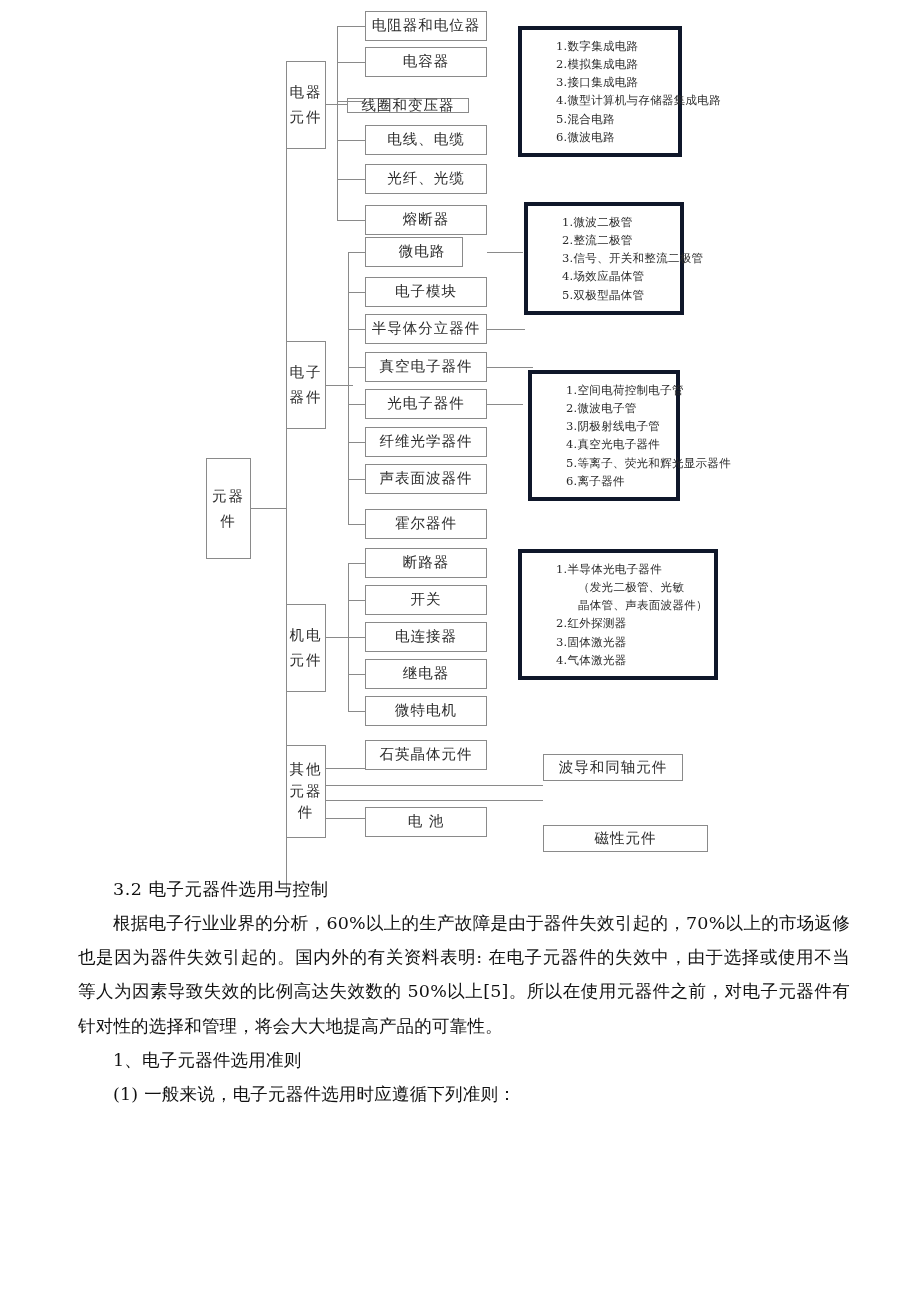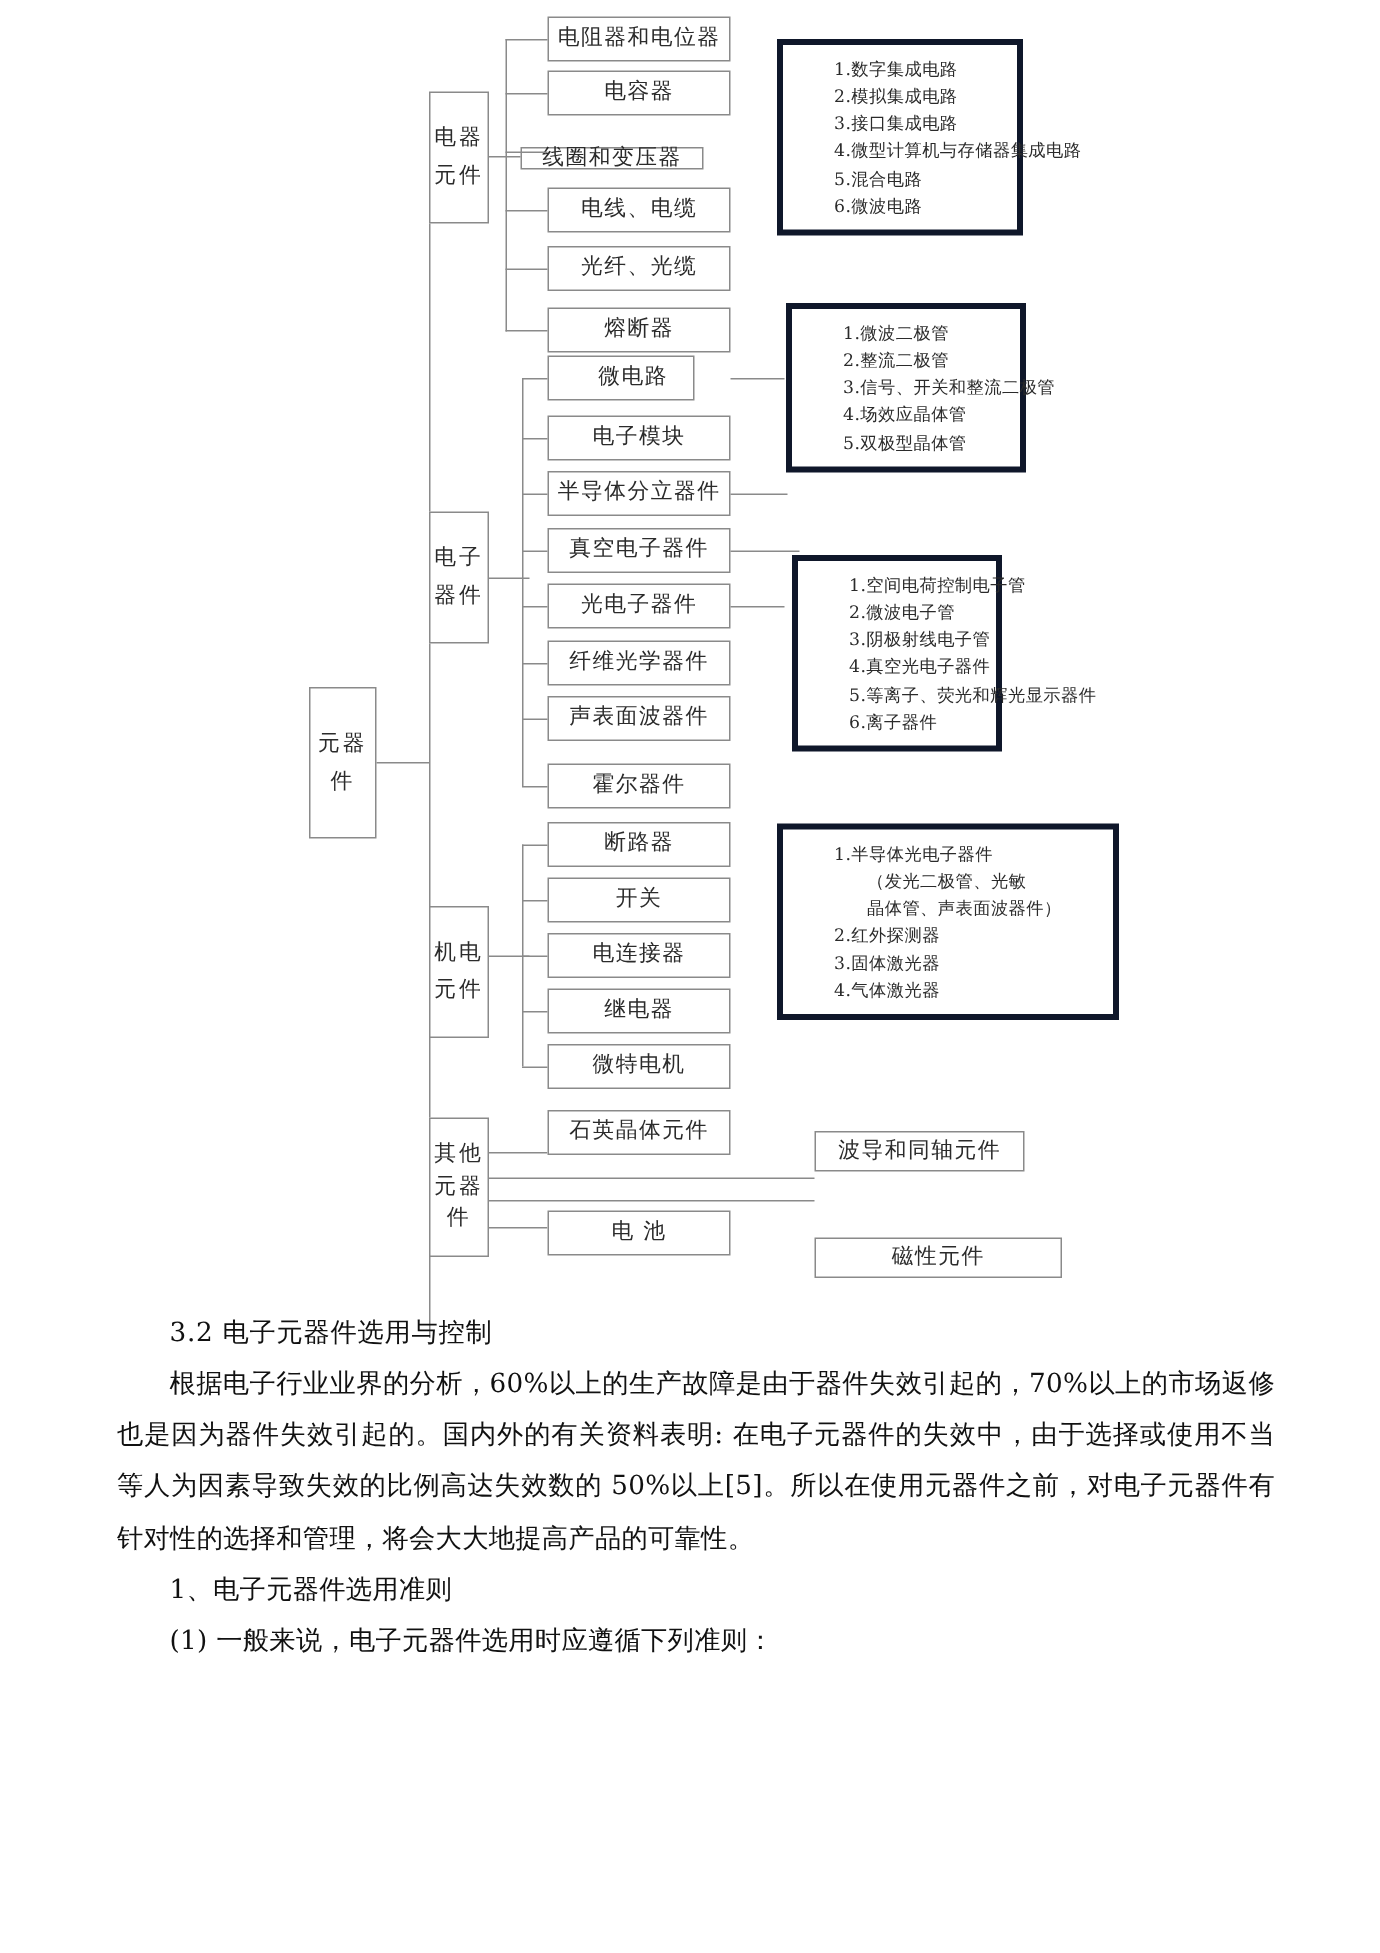--- a/index.html
+++ b/index.html
@@ -228,31 +228,31 @@
     <div class="ln h" style="left:487px;top:329px;width:38px;"></div>
     <div class="listbox" style="left:524px;top:202px;width:160px;">
       <div>1.微波二极管</div>
       <div>2.整流二极管</div>
       <div>3.信号、开关和整流二极管</div>
       <div>4.场效应晶体管</div>
       <div>5.双极型晶体管</div>
     </div>
 
     <div class="ln h" style="left:487px;top:367px;width:46px;"></div>
-    <div class="listbox" style="left:528px;top:370px;width:140px;">
+    <div class="listbox" style="left:528px;top:370px;width:152px;">
       <div>1.空间电荷控制电子管</div>
       <div>2.微波电子管</div>
       <div>3.阴极射线电子管</div>
       <div>4.真空光电子器件</div>
       <div>5.等离子、荧光和辉光显示器件</div>
       <div>6.离子器件</div>
     </div>
 
     <div class="ln h" style="left:487px;top:404px;width:36px;"></div>
-    <div class="listbox" style="left:518px;top:549px;width:228px;">
+    <div class="listbox" style="left:518px;top:549px;width:200px;">
       <div>1.半导体光电子器件</div>
       <div class="ind">（发光二极管、光敏</div>
       <div class="ind">晶体管、声表面波器件）</div>
       <div>2.红外探测器</div>
       <div>3.固体激光器</div>
       <div>4.气体激光器</div>
     </div>
   </div>
 
   <div id="text">

